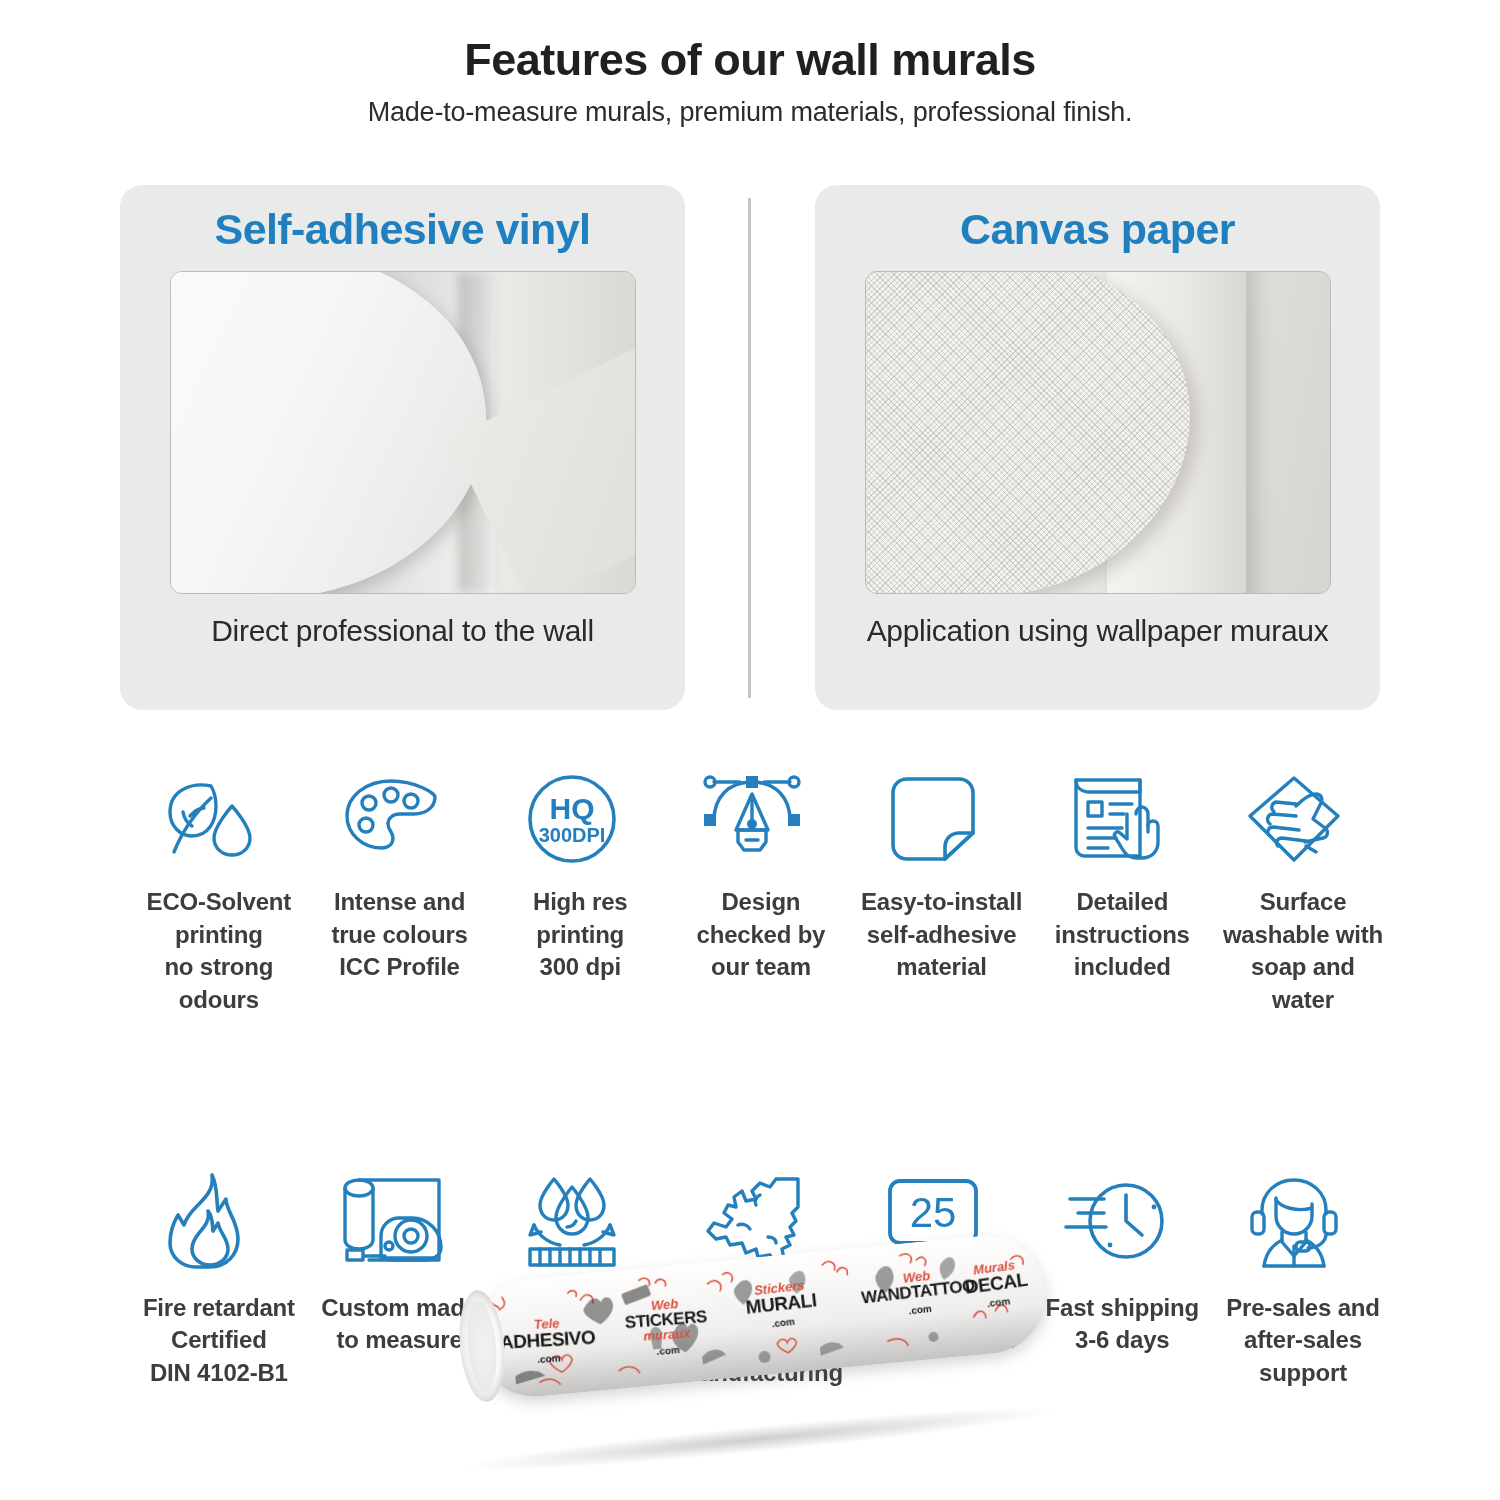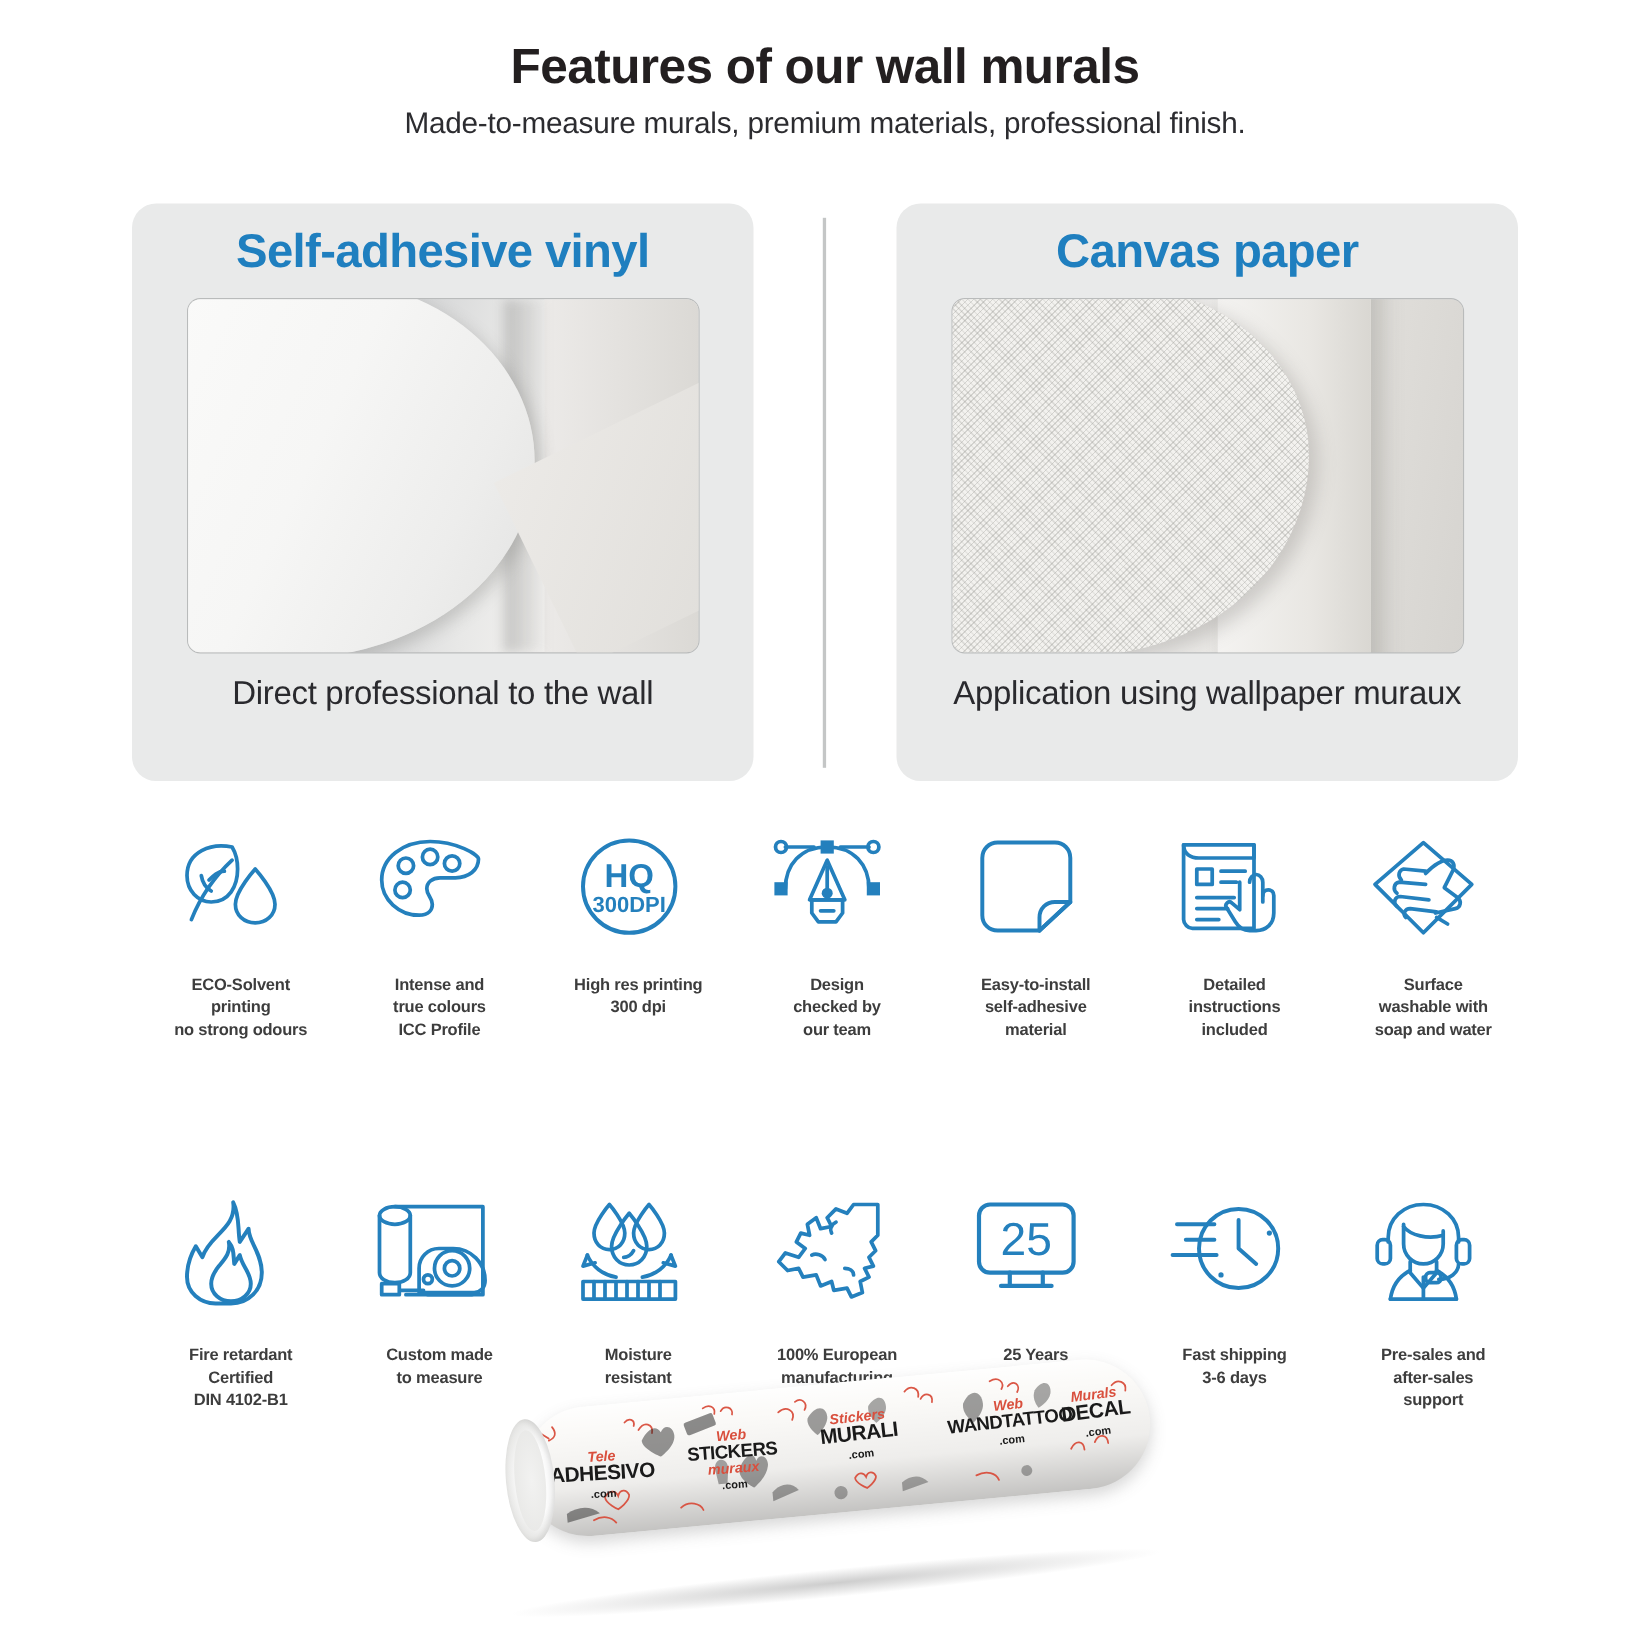--- a/index.html
+++ b/index.html
@@ -91,23 +91,23 @@
 
   
   .features {
     position: absolute; left: 120px; top: 760px; width: 1265px;
   }
   .frow { display: flex; }
   .fitem {
     width: 180.7px; display: flex; flex-direction: column;
     align-items: center; text-align: center;
   }
-  .fitem .ico { height: 118px; display: flex; justify-content: center; }
+  .fitem .ico { height: 118px; display: flex; align-items: center; justify-content: center; }
   .fitem .lbl {
-    margin-top: 8px; font-size: 15px; font-weight: bold;
+    margin-top: 8px; font-size: 24px; font-weight: bold;
     color: #3d3d3d; line-height: 1.36; letter-spacing: -0.2px; margin-left: 17px;
   }
   .frow2 { margin-top: 142px; }
   .frow2 .ico { height: 125px; }
 
   
   .tube-wrap { position: absolute; left: 420px; top: 1240px; width: 680px; height: 230px; }
   .tube-shadow {
     position: absolute; left: 40px; bottom: 18px; width: 600px; height: 26px;
     background: radial-gradient(ellipse at center, rgba(90,90,90,0.30), rgba(90,90,90,0) 70%);

